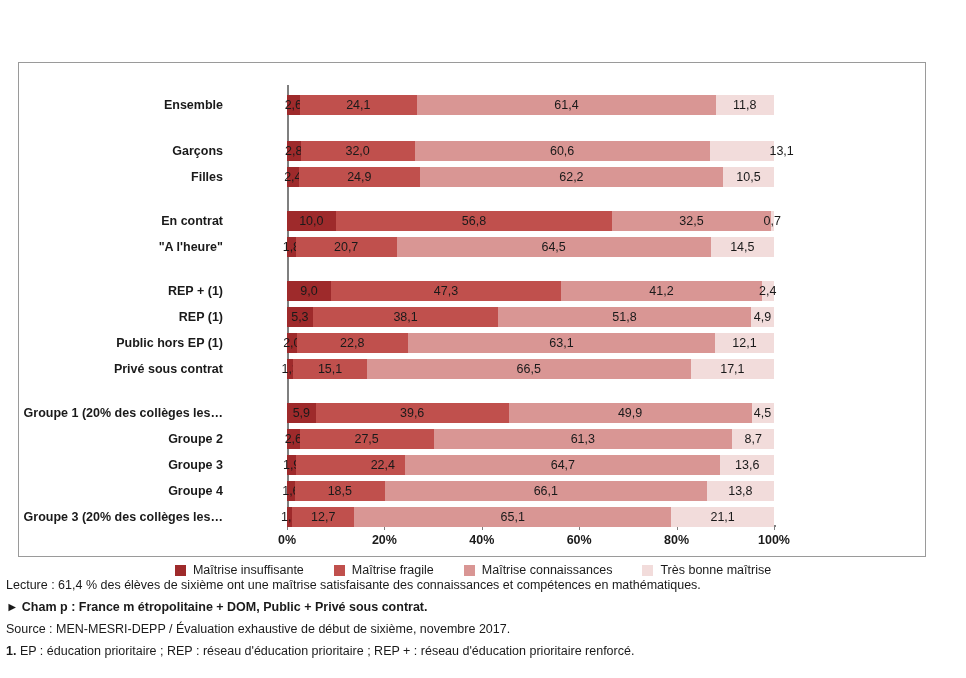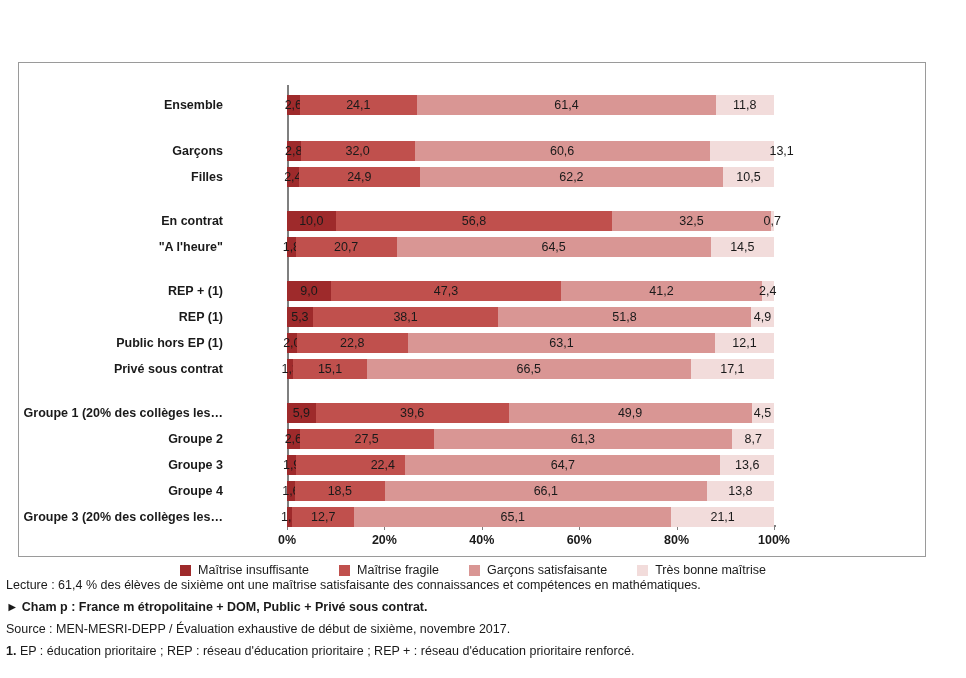--- a/index.html
+++ b/index.html
@@ -370,21 +370,21 @@
         <div class="legend-item">
           <span class="swatch" style="background: rgb(158, 42, 43);"></span>
           <span>Maîtrise insuffisante</span>
         </div>
         <div class="legend-item">
           <span class="swatch" style="background: rgb(192, 80, 77);"></span>
           <span>Maîtrise fragile</span>
         </div>
         <div class="legend-item">
           <span class="swatch" style="background: rgb(217, 150, 148);"></span>
-          <span>Garçons satisfaisante</span>
+          <span>Maîtrise connaissances</span>
         </div>
         <div class="legend-item">
           <span class="swatch" style="background: rgb(242, 220, 219);"></span>
           <span>Très bonne maîtrise</span>
         </div>
       </div>
   </div>
 
   <div class="notes" id="notes">
       <div class="note">Lecture : 61,4 % des élèves de  sixième ont une maîtrise satisfaisante  des connaissances et compétences en mathématiques.</div>

